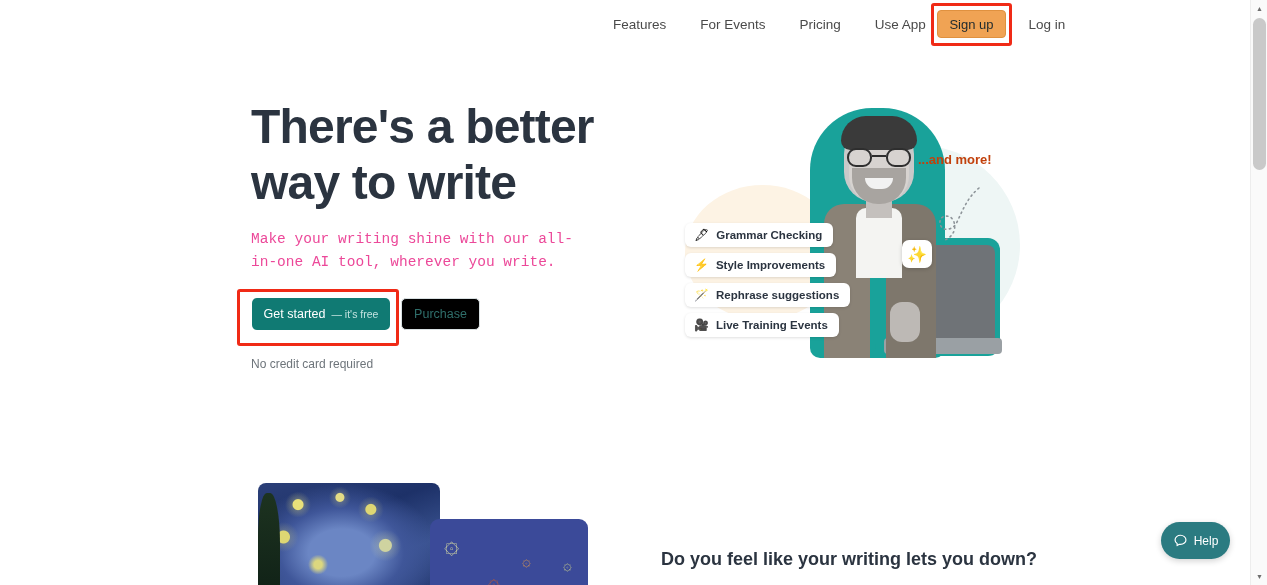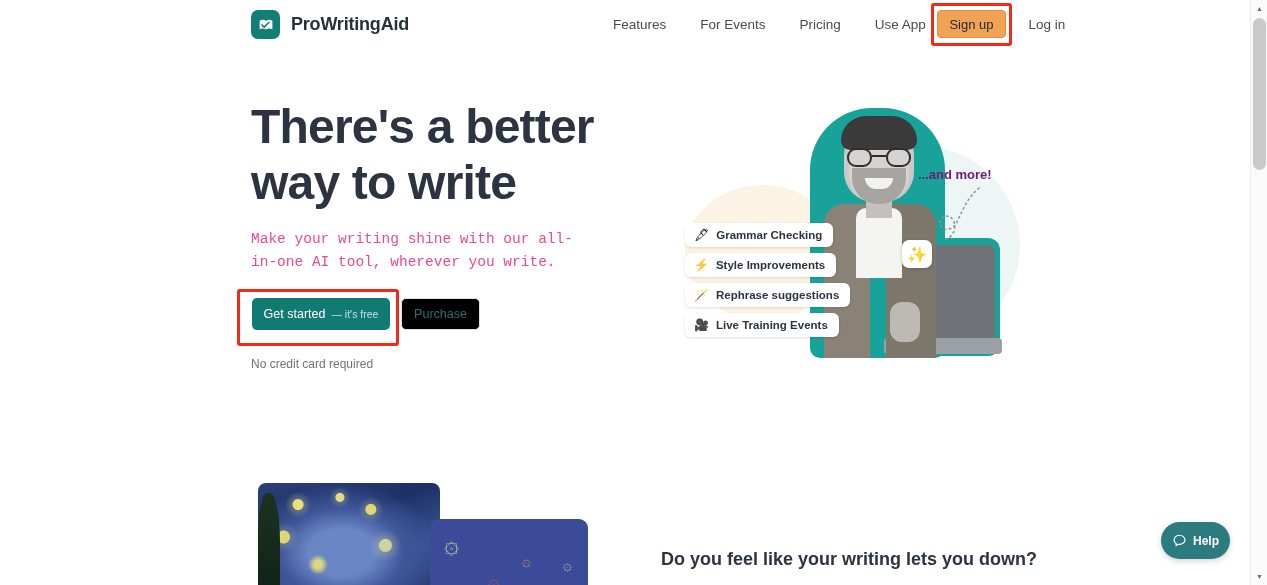--- a/index.html
+++ b/index.html
@@ -339,24 +339,24 @@
     width: 30px; height: 28px;
     background: #ffffff;
     border-radius: 7px;
     display: flex; align-items: center; justify-content: center;
     font-size: 16px;
     box-shadow: 0 1px 4px rgba(0,0,0,0.18);
   }
 
   .and-more {
     position: absolute;
-    left: 278px; top: 77px;
+    left: 278px; top: 62px;
     font-size: 13px;
     font-weight: bold;
-    color: #701a75;
+    color: #c2410c;
     white-space: nowrap;
   }
   .squiggle {
     position: absolute;
     left: 283px; top: 92px;
     width: 62px; height: 62px;
   }
 
   
   .chips {
@@ -442,41 +442,32 @@
     display: flex;
     align-items: center;
     justify-content: center;
     gap: 6px;
     cursor: pointer;
     box-shadow: 0 2px 6px rgba(0,0,0,0.18);
   }
   .help-label {
     font-size: 12px;
     color: #ffffff;
-    font-weight: bold;
+    font-weight: normal;
   }
 </style>
 </head>
 <body>
 
 <div id="page">
 
   <div class="viewport">
 
     <div class="header">
 
-      <div class="brand">
-        <div class="logo-mark">
-          <svg width="18" height="18" viewBox="0 0 24 24" aria-hidden="true">
-            <path d="M3.5 6.2c3.2-1.6 6.3-1.6 8.5.3 2.2-1.9 5.3-1.9 8.5-.3v11.6c-3.2-1.6-6.3-1.6-8.5.3-2.2-1.9-5.3-1.9-8.5-.3V6.2z" fill="#ffffff"></path>
-            <path d="M6.5 11.6l3.1 3.2 6.3-6.4" stroke="#117f78" stroke-width="2.1" fill="none" stroke-linecap="round" stroke-linejoin="round"></path>
-          </svg>
-        </div>
-        <div class="brand-name">ProWritingAid</div>
-      </div>
 
       <div class="nav">
         <div class="nav-link">Features</div>
         <div class="nav-link">For Events</div>
         <div class="nav-link">Pricing</div>
         <div class="nav-link">Use App</div>
         <div class="nav-link">Learn</div>
         <div class="nav-link">Log in</div>
       </div>
 

